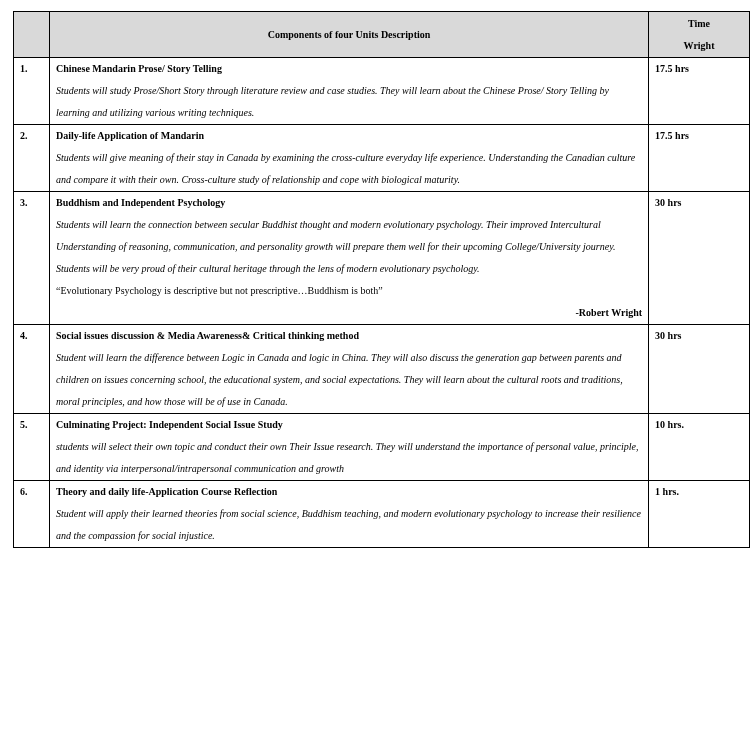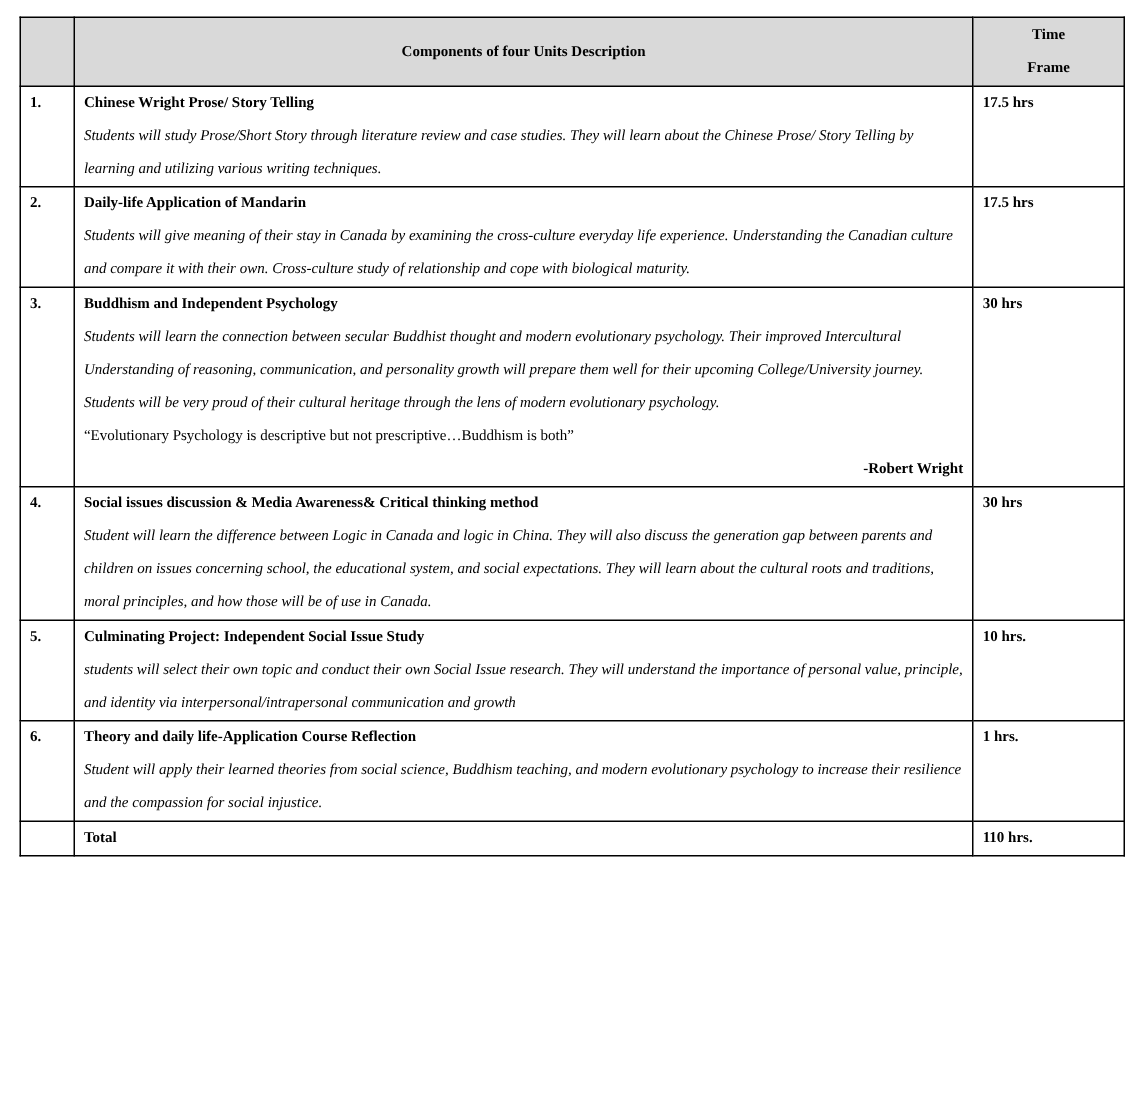--- a/index.html
+++ b/index.html
@@ -42,29 +42,29 @@
       <col class="c-num">
       <col class="c-desc">
       <col class="c-time">
     </colgroup>
   <thead>
     <tr>
       <th></th>
       <th>Components of four Units Description</th>
       <th>
         <span>Time</span><br>
-        <span>Frame</span>
+        <span>Wright</span>
       </th>
     </tr>
   </thead>
   <tbody>
     <tr>
       <td class="num">1.</td>
       <td>
-        <span class="title">Chinese Wright Prose/ Story Telling</span>
+        <span class="title">Chinese Mandarin Prose/ Story Telling</span>
         <span class="body">Students will study Prose/Short Story through literature review and case studies. They will learn about the Chinese Prose/ Story Telling by learning and utilizing various writing techniques.</span>
       </td>
       <td class="time">17.5 hrs</td>
     </tr>
     <tr>
       <td class="num">2.</td>
       <td>
         <span class="title">Daily-life Application of Mandarin</span>
         <span class="body">Students will give meaning of their stay in Canada by examining the cross-culture everyday life experience. Understanding the Canadian culture and compare it with their own. Cross-culture study of relationship and cope with biological maturity.</span>
       </td>
@@ -85,31 +85,26 @@
       <td>
         <span class="title">Social issues discussion &amp; Media Awareness&amp; Critical thinking method</span>
         <span class="body">Student will learn the difference between Logic in Canada and logic in China. They will also discuss the generation gap between parents and children on issues concerning school, the educational system, and social expectations. They will learn about the cultural roots and traditions, moral principles, and how those will be of use in Canada.</span>
       </td>
       <td class="time">30 hrs</td>
     </tr>
     <tr>
       <td class="num">5.</td>
       <td>
         <span class="title">Culminating Project: Independent Social Issue Study</span>
-        <span class="body">students will select their own topic and conduct their own Social Issue research. They will understand the importance of personal value, principle, and identity via interpersonal/intrapersonal communication and growth</span>
+        <span class="body">students will select their own topic and conduct their own Their Issue research. They will understand the importance of personal value, principle, and identity via interpersonal/intrapersonal communication and growth</span>
       </td>
       <td class="time">10 hrs.</td>
     </tr>
     <tr>
       <td class="num">6.</td>
       <td>
         <span class="title">Theory and daily life-Application Course Reflection</span>
         <span class="body">Student will apply their learned theories from social science, Buddhism teaching, and modern evolutionary psychology to increase their resilience and the compassion for social injustice.</span>
       </td>
       <td class="time">1 hrs.</td>
     </tr>
-    <tr class="total">
-      <td></td>
-      <td>Total</td>
-      <td class="time">110 hrs.</td>
-    </tr>
   </tbody>
 </table>
 
 </body></html>

